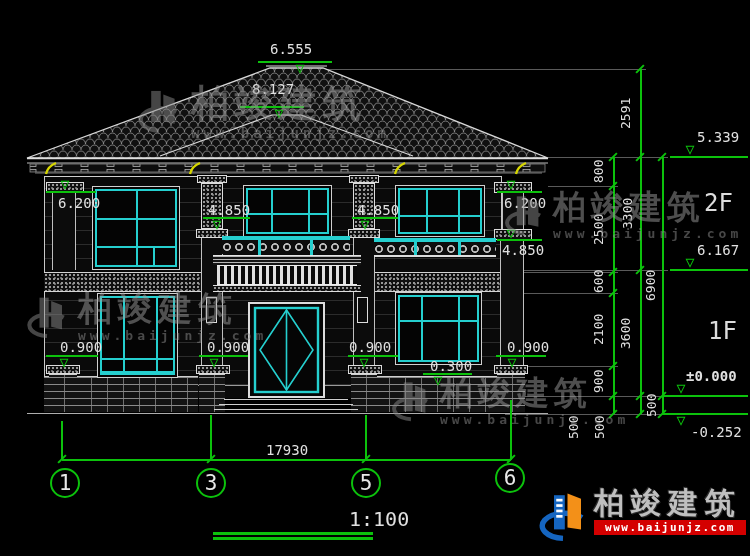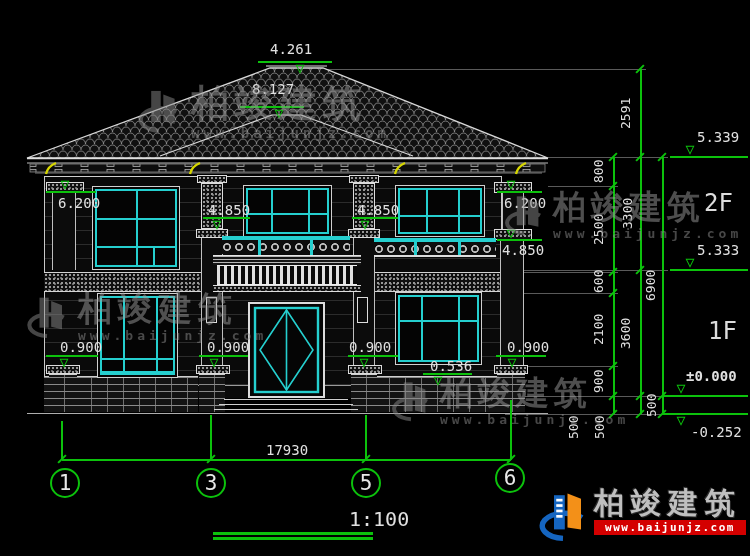--- a/index.html
+++ b/index.html
@@ -268,21 +268,21 @@
     <div style="margin-left:4px;">
       <div style="font-size:30px;font-weight:bold;color:#bfbfbf;font-family:'DejaVu Sans',sans-serif;
                   letter-spacing:7px;line-height:1.1;text-shadow:1px 1px 0 #2a2a2a,-1px -1px 0 #2a2a2a;">柏竣建筑</div>
       <div style="margin-top:1px;background:#d40000;width:152px;height:15px;display:flex;align-items:center;justify-content:center;">
         <span style="color:#fff;font-size:11px;font-weight:bold;letter-spacing:1.5px;">www.baijunjz.com</span>
       </div>
     </div>
   </div>
 <span class="lvl-line" style="left: 258px; top: 61px; width: 74px;"></span>
     <span class="lvl-tri" style="left: 287px; top: 61px;">▽</span>
-    <span class="dim" style="left: 270px; top: 42px;">4.261</span>
+    <span class="dim" style="left: 270px; top: 42px;">6.555</span>
     <span class="lvl-line" style="left: 240px; top: 106px; width: 64px;"></span>
     <span class="lvl-tri" style="left: 266px; top: 106px;">▽</span>
     <span class="dim" style="left: 252px; top: 82px;">8.127</span>
     <span class="lvl-line" style="left: 46px; top: 191px; width: 50px;"></span>
     <span class="lvl-tri" style="left: 52px; top: 177px;">▽</span>
     <span class="dim" style="left: 58px; top: 196px;">6.200</span>
     <span class="lvl-line" style="left: 497px; top: 191px; width: 45px;"></span>
     <span class="lvl-tri" style="left: 498px; top: 177px;">▽</span>
     <span class="dim" style="left: 504px; top: 196px;">6.200</span>
     <span class="lvl-line" style="left: 203px; top: 217px; width: 47px;"></span>
@@ -301,27 +301,27 @@
     <span class="lvl-tri" style="left: 201px; top: 355px;">▽</span>
     <span class="dim" style="left: 207px; top: 340px;">0.900</span>
     <span class="lvl-line" style="left: 348px; top: 355px; width: 50px;"></span>
     <span class="lvl-tri" style="left: 351px; top: 355px;">▽</span>
     <span class="dim" style="left: 349px; top: 340px;">0.900</span>
     <span class="lvl-line" style="left: 496px; top: 355px; width: 50px;"></span>
     <span class="lvl-tri" style="left: 499px; top: 355px;">▽</span>
     <span class="dim" style="left: 507px; top: 340px;">0.900</span>
     <span class="lvl-line" style="left: 423px; top: 373px; width: 49px;"></span>
     <span class="lvl-tri" style="left: 425px; top: 373px;">▽</span>
-    <span class="dim" style="left: 430px; top: 359px;">0.536</span>
+    <span class="dim" style="left: 430px; top: 359px;">0.300</span>
     <span class="lvl-line" style="left: 670px; top: 156px; width: 78px;"></span>
     <span class="lvl-tri" style="left: 677px; top: 142px;">▽</span>
     <span class="dim" style="left: 697px; top: 130px;">5.339</span>
     <span class="lvl-line" style="left: 670px; top: 269px; width: 78px;"></span>
     <span class="lvl-tri" style="left: 677px; top: 255px;">▽</span>
-    <span class="dim" style="left: 697px; top: 243px;">5.333</span>
+    <span class="dim" style="left: 697px; top: 243px;">6.167</span>
     <span class="lvl-line" style="left: 663px; top: 395px; width: 85px;"></span>
     <span class="lvl-tri" style="left: 668px; top: 381px;">▽</span>
     <span class="dim" style="left: 686px; top: 369px; font-weight: bold;">±0.000</span>
     <span class="lvl-line" style="left: 663px; top: 413px; width: 85px;"></span>
     <span class="lvl-tri" style="left: 668px; top: 413px;">▽</span>
     <span class="dim" style="left: 691px; top: 425px;">-0.252</span>
     <span class="gline" style="left: 613px; top: 157px; width: 1.5px; height: 257px;"></span>
     <span class="gline" style="left: 640px; top: 69px; width: 1.5px; height: 345px;"></span>
     <span class="gline" style="left: 662px; top: 157px; width: 1.5px; height: 257px;"></span>
     <span class="dimv" style="left: 591px; top: 157px; height: 29px;">800</span>

